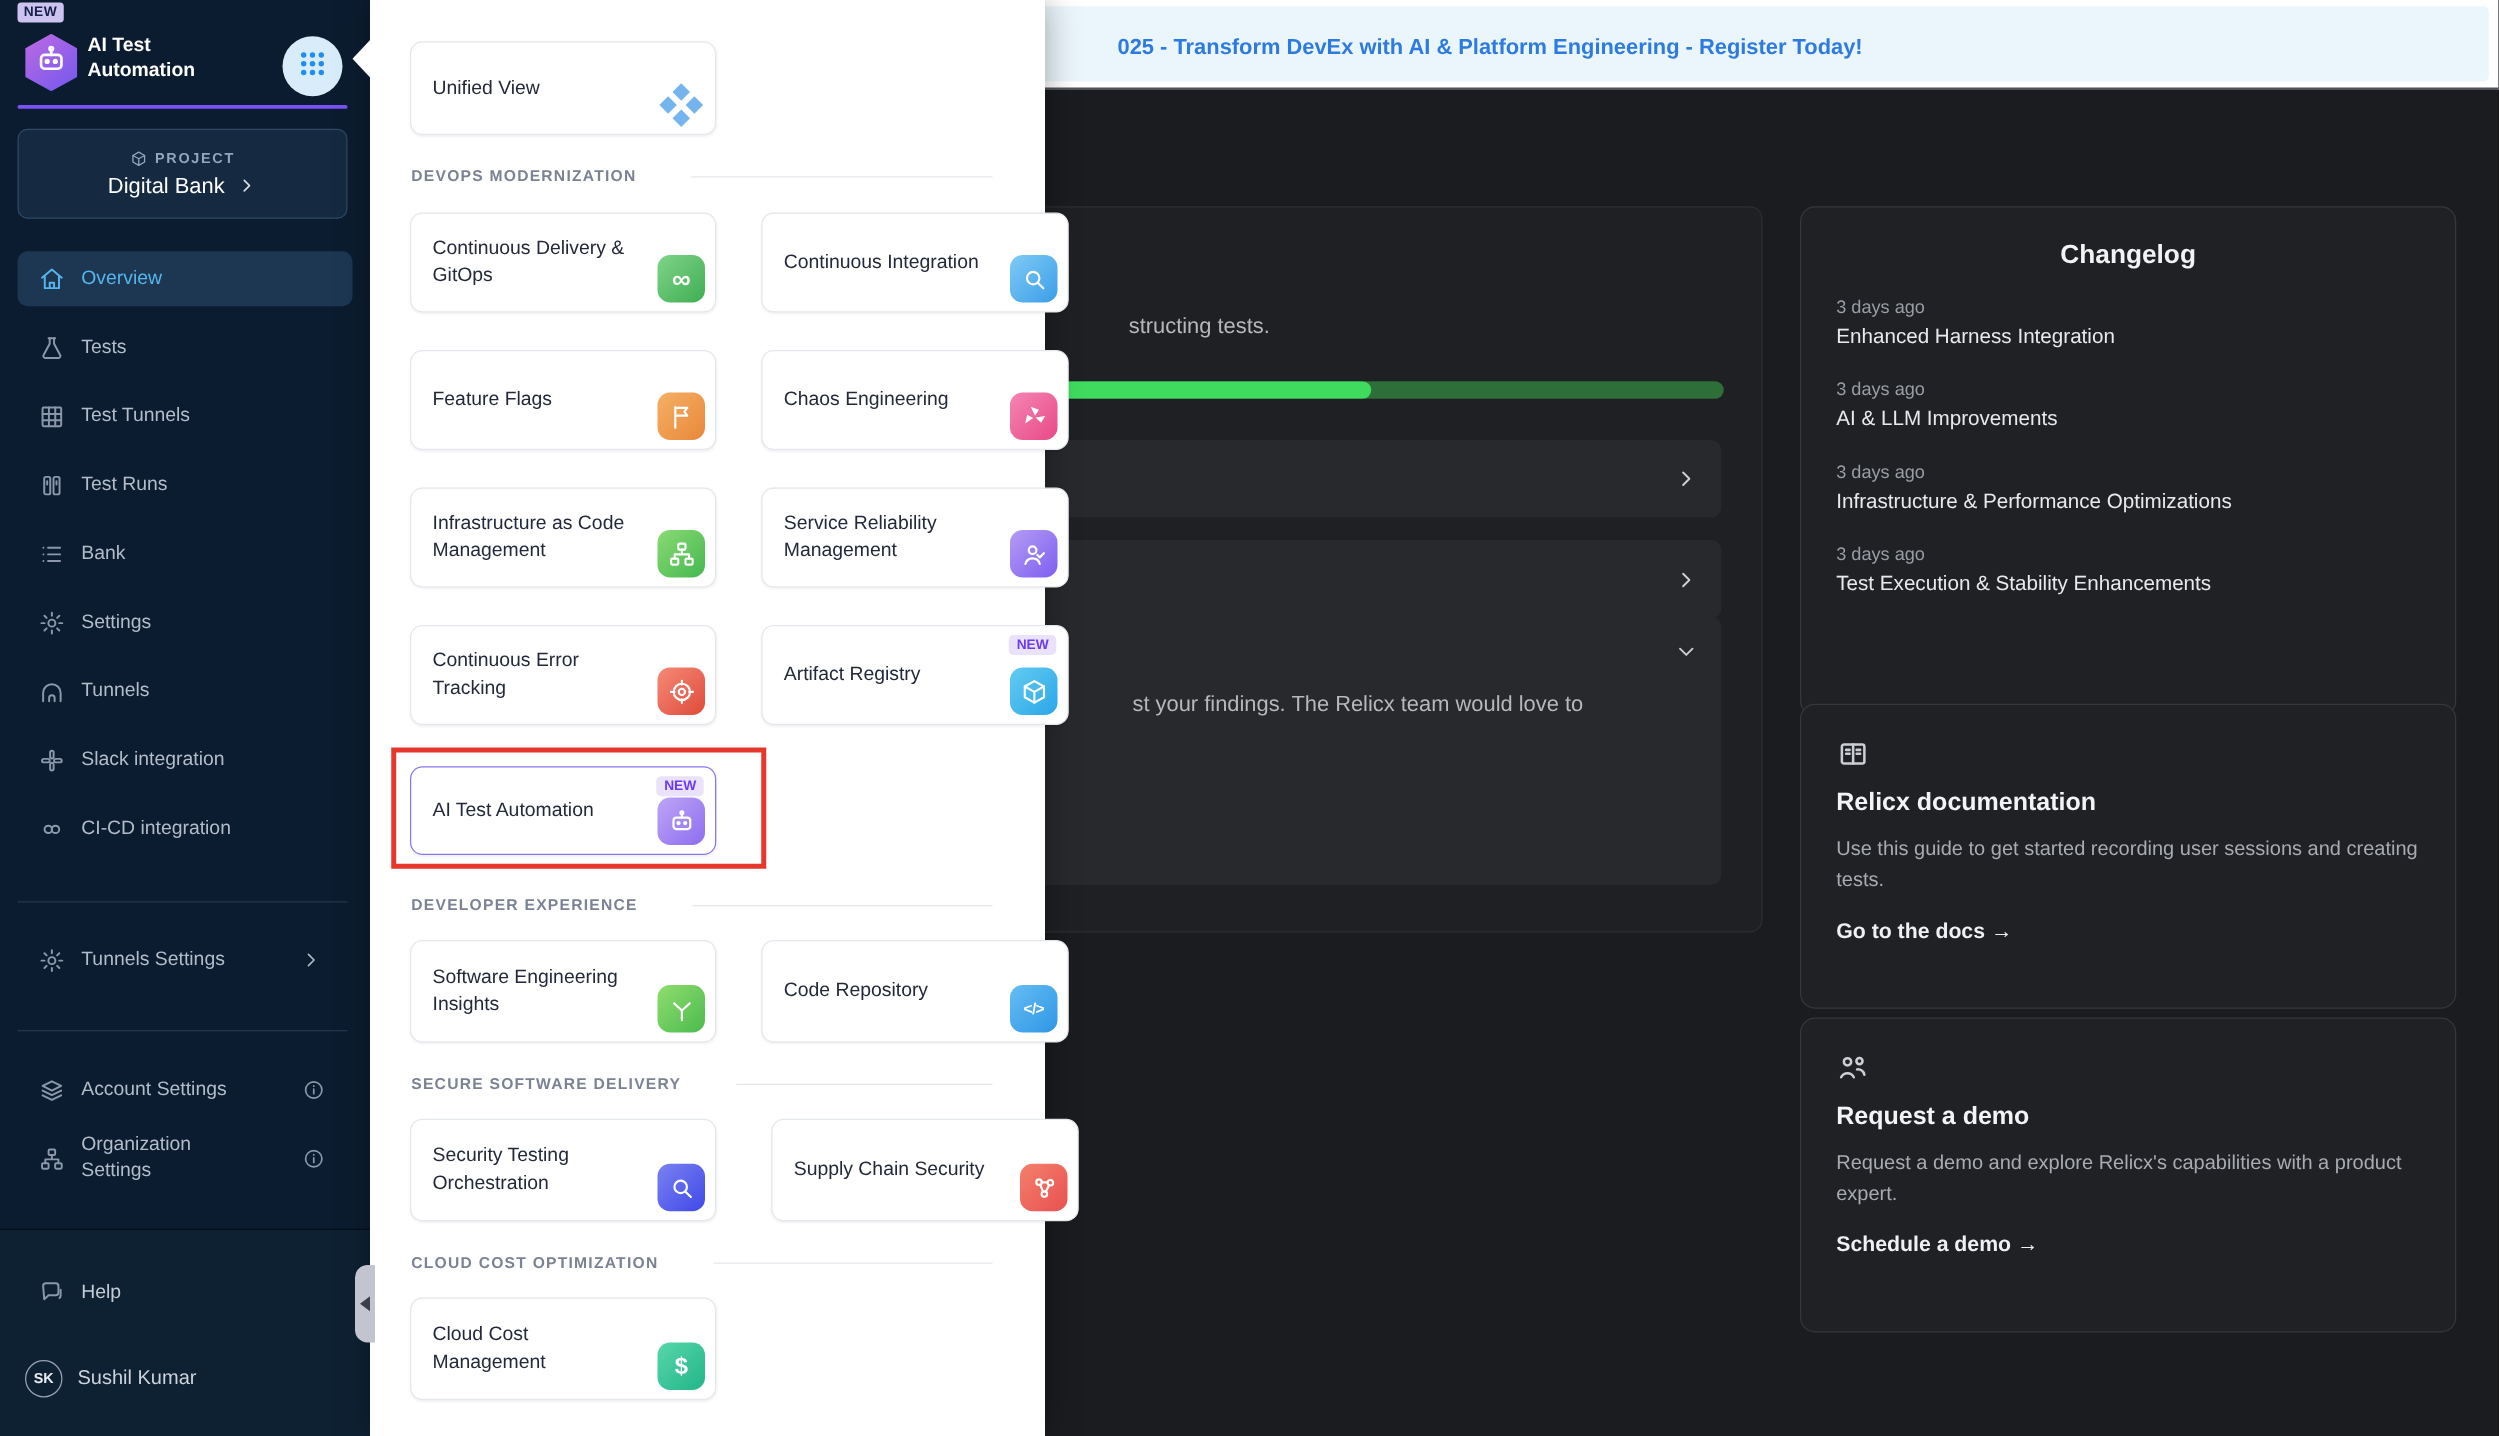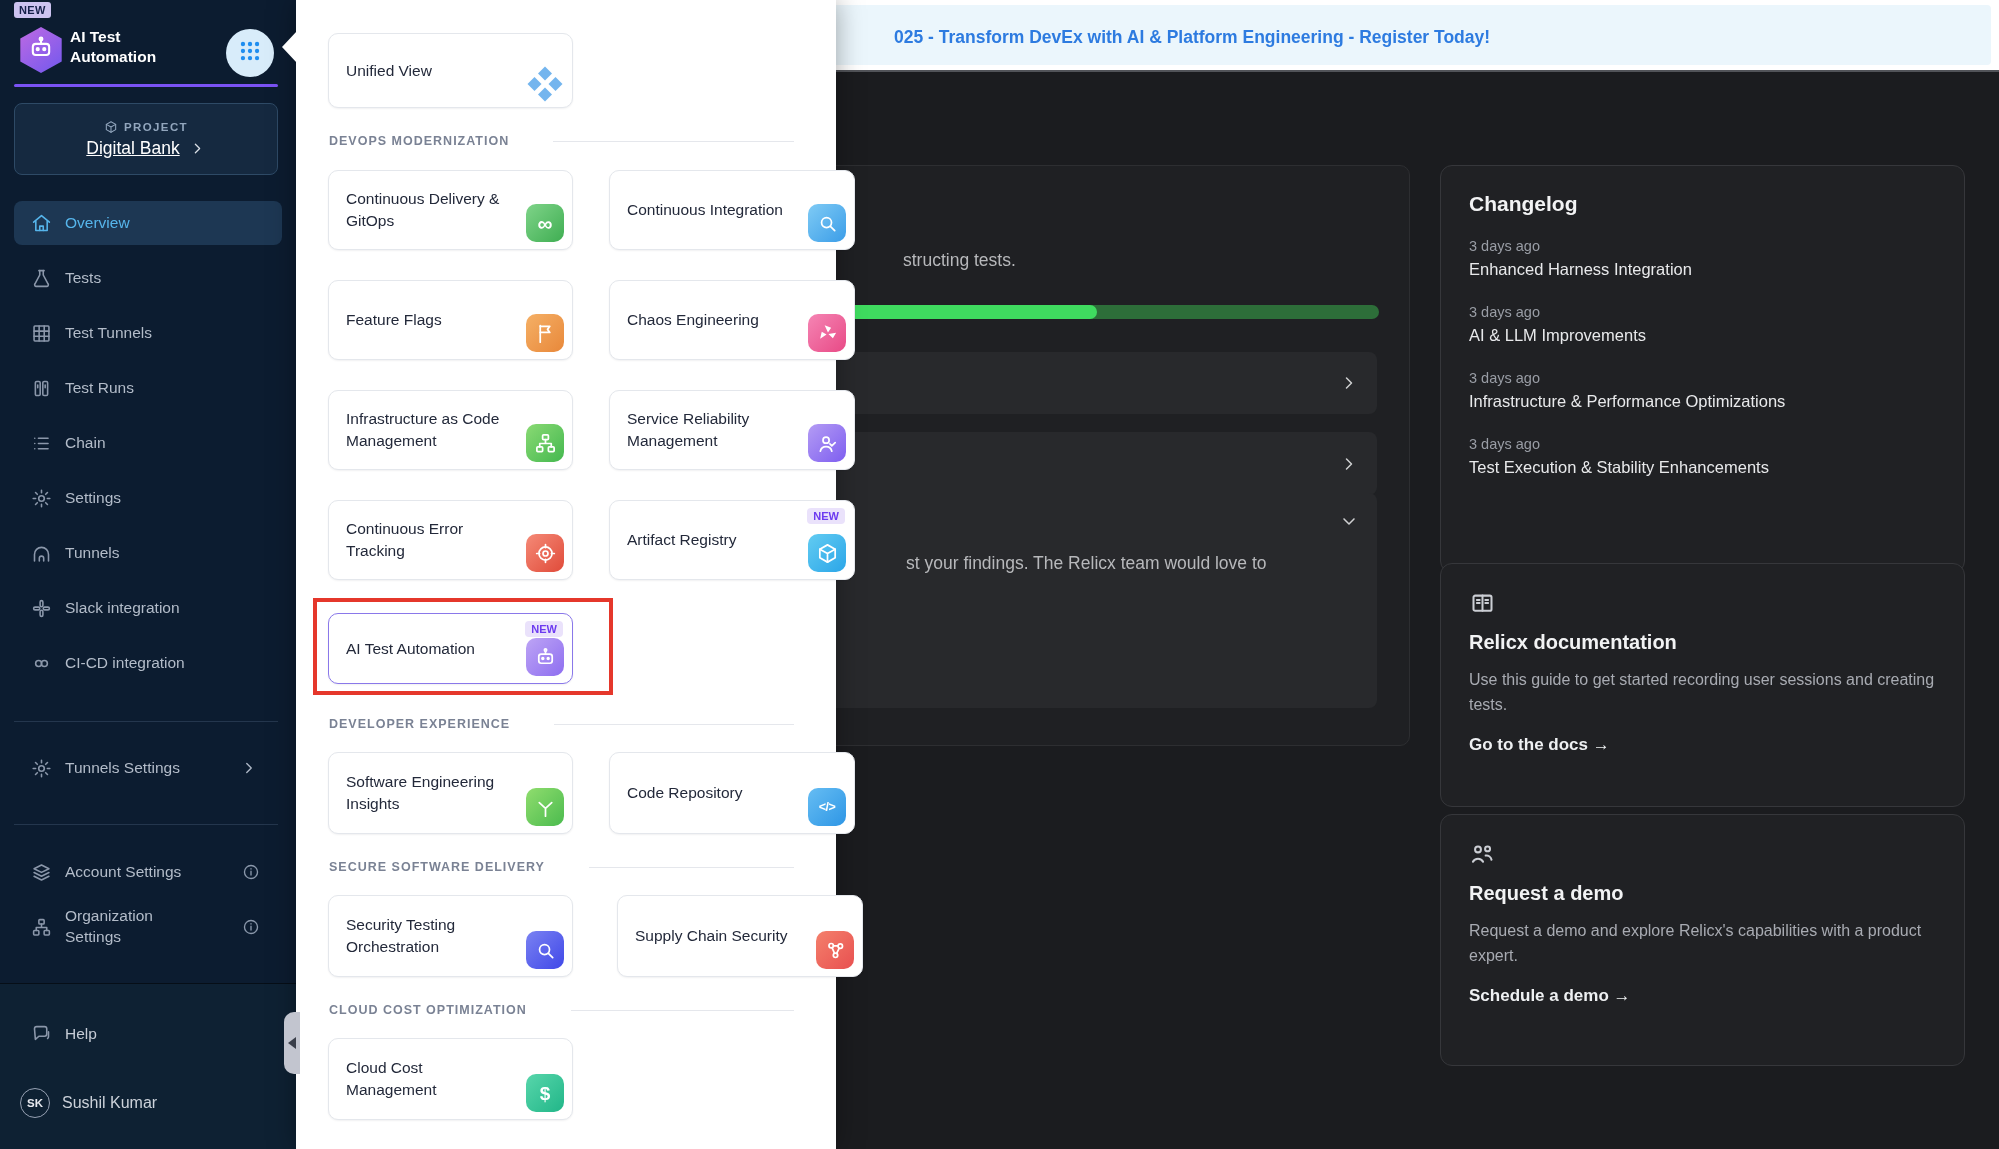--- a/index.html
+++ b/index.html
@@ -26,21 +26,21 @@
   .mrow { position:absolute; left:20px; width:1016px; background:#28292c; border-radius:8px; }
   .mrow .chev { position:absolute; right:18px; top:50%; transform:translateY(-50%); width:20px; height:20px; color:#cfd0d2; }
   .mrow1 { top:186px; height:62px; }
   .mrow2 { top:266px; height:63px; }
   .mexp  { top:327px; height:215px; }
   .mexp .chev { top:18px; transform:none; }
   .frag2 { left:545px; top:60px; }
 
   .rcard { position:absolute; left:1440px; width:525px; background:#202124;
            border:1px solid #36373b; border-radius:12px; padding:26px 28px; }
-  .cl-title { font-size:21px; font-weight:bold; color:#f2f3f4; margin-bottom:22px; }
+  .cl-title { font-size:21px; font-weight:bold; color:#f2f3f4; margin-bottom:22px;text-align:center; }
   .cl-entry { margin-bottom:25px; }
   .cl-time { font-size:14.5px; color:#999da5; margin-bottom:6px; }
   .cl-text { font-size:16.5px; color:#e8e9eb; }
   .rc-icon { width:27px; height:27px; color:#cbced4; margin-bottom:14px; }
   .rc-icon svg { width:100%; height:100%; }
   .rc-title { font-size:20px; font-weight:bold; color:#f2f3f4; margin-bottom:13px; }
   .rc-desc { font-size:16px; color:#a8abb2; line-height:1.58; margin-bottom:17px; }
   .rc-link { font-size:17px; font-weight:bold; color:#eef0f2; cursor:pointer; }
 
   
@@ -57,21 +57,21 @@
   .apps-btn { position:absolute; left:226px; top:29px; width:48px; height:48px; border-radius:50%;
               background:#d8ecfa; color:#1f8ef0; display:flex; align-items:center; justify-content:center; cursor:pointer; }
   .apps-btn svg { width:26px; height:26px; }
   .purple-rule { position:absolute; left:14px; top:84px; width:264px; height:3px; background:#7a52f4; border-radius:2px; }
   .proj-card { position:absolute; left:14px; top:103px; width:264px; height:72px; background:#152940;
                border:1px solid #2e4a66; border-radius:8px; display:flex; flex-direction:column;
                align-items:center; justify-content:center; gap:4px; cursor:pointer; }
   .proj-row1 { display:flex; align-items:center; gap:6px; color:#92a6bd; font-size:11.5px;
                font-weight:bold; letter-spacing:.12em; }
   .proj-row1 .cube { width:14px; height:14px; }
-  .proj-row2 { display:flex; align-items:center; gap:9px; color:#fff; font-size:17.5px;text-decoration:underline; }
+  .proj-row2 { display:flex; align-items:center; gap:9px; color:#fff; font-size:17.5px; }
   .proj-row2 .chev { width:17px; height:17px; color:#d9dfe6; }
   .nav { position:absolute; left:14px; top:201px; width:268px; }
   .side-item { display:flex; align-items:center; height:44px; margin-bottom:11px; padding-left:17px;
                gap:13px; border-radius:8px; color:#b3bcc9; font-size:15.5px; cursor:pointer; }
   .side-item .side-icon { width:21px; height:21px; color:#8b97aa; flex:none; }
   .side-icon svg { width:100%; height:100%; }
   .side-item.active { background:#1d3753; color:#56b5eb; }
   .side-item.active .side-icon { color:#56b5eb; }
   .side-div { position:absolute; left:14px; width:264px; height:1px; background:#24364d; }
   .ps-item { position:absolute; left:14px; top:746px; width:268px; }
@@ -279,21 +279,21 @@
               <rect x="13.5" y="4" width="5.5" height="16" rx="1.5"></rect>
               <path d="M7.7 8v3M16.2 8v3"></path>
             </svg></span>
           <span class="side-label">Test Runs</span>
         </div>
         <div class="side-item">
           <span class="side-icon"><svg viewBox="0 0 24 24" fill="none" stroke="currentColor" stroke-width="1.8" stroke-linecap="round" stroke-linejoin="round">
               <path d="M8.5 6h11M8.5 12h11M8.5 18h11"></path>
               <path d="M4.3 6h.01M4.3 12h.01M4.3 18h.01"></path>
             </svg></span>
-          <span class="side-label">Chain</span>
+          <span class="side-label">Bank</span>
         </div>
         <div class="side-item">
           <span class="side-icon"><svg viewBox="0 0 24 24" fill="none" stroke="currentColor" stroke-width="1.8" stroke-linecap="round" stroke-linejoin="round">
               <circle cx="12" cy="12" r="3.2"></circle>
               <path d="M12 2.5v2.8M12 18.7v2.8M2.5 12h2.8M18.7 12h2.8M5.2 5.2l2 2M16.8 16.8l2 2M18.8 5.2l-2 2M7.2 16.8l-2 2"></path>
             </svg></span>
           <span class="side-label">Settings</span>
         </div>
         <div class="side-item">
           <span class="side-icon"><svg viewBox="0 0 24 24" fill="none" stroke="currentColor" stroke-width="1.8" stroke-linecap="round" stroke-linejoin="round">

